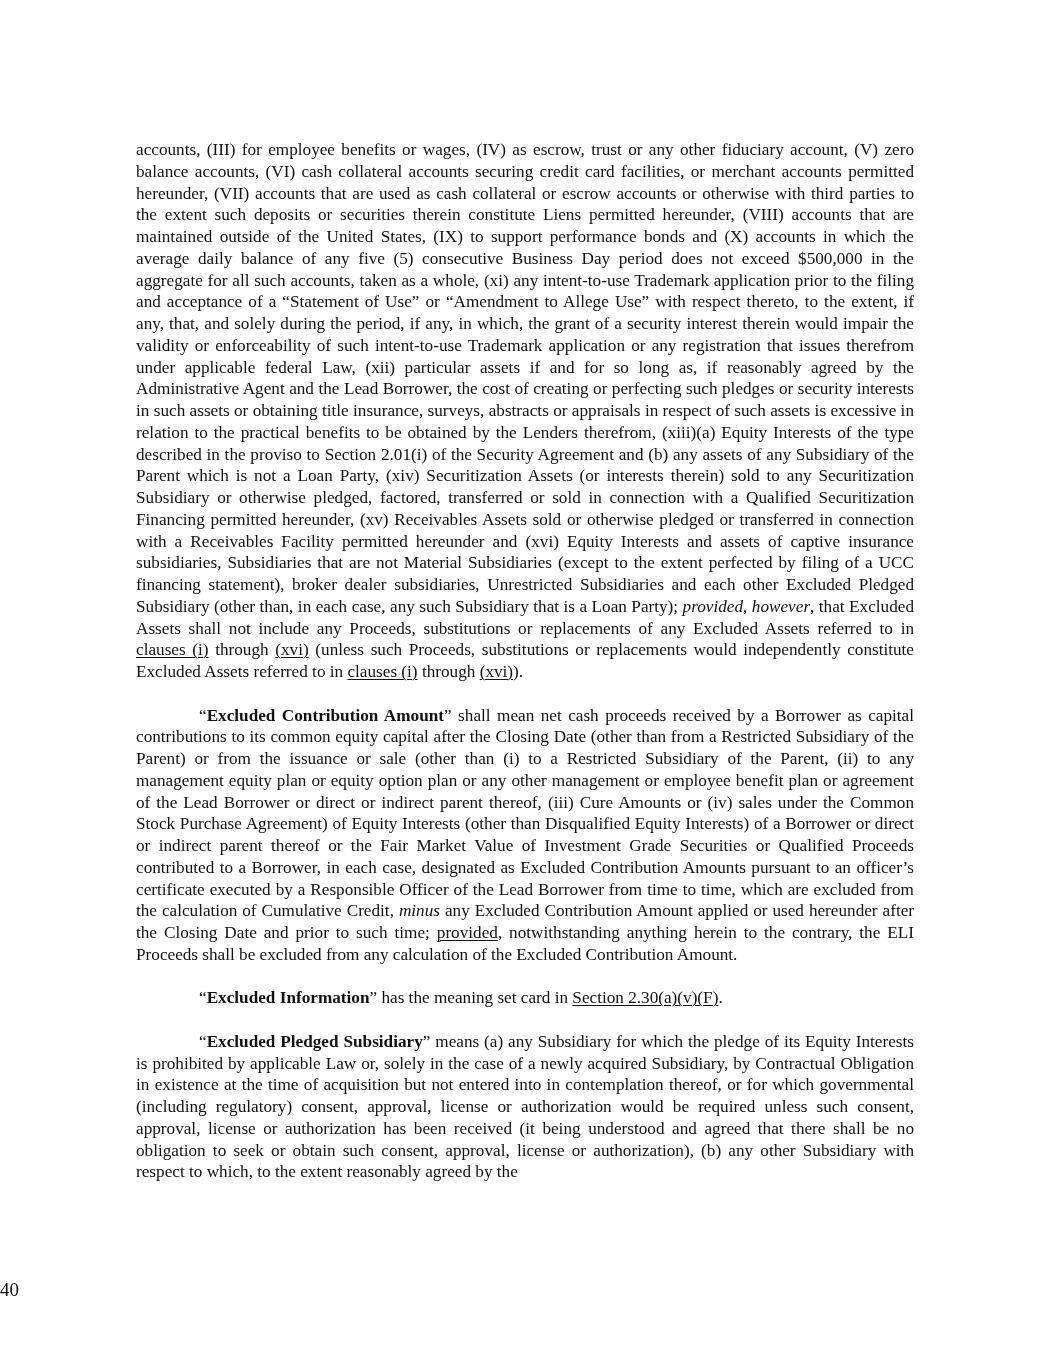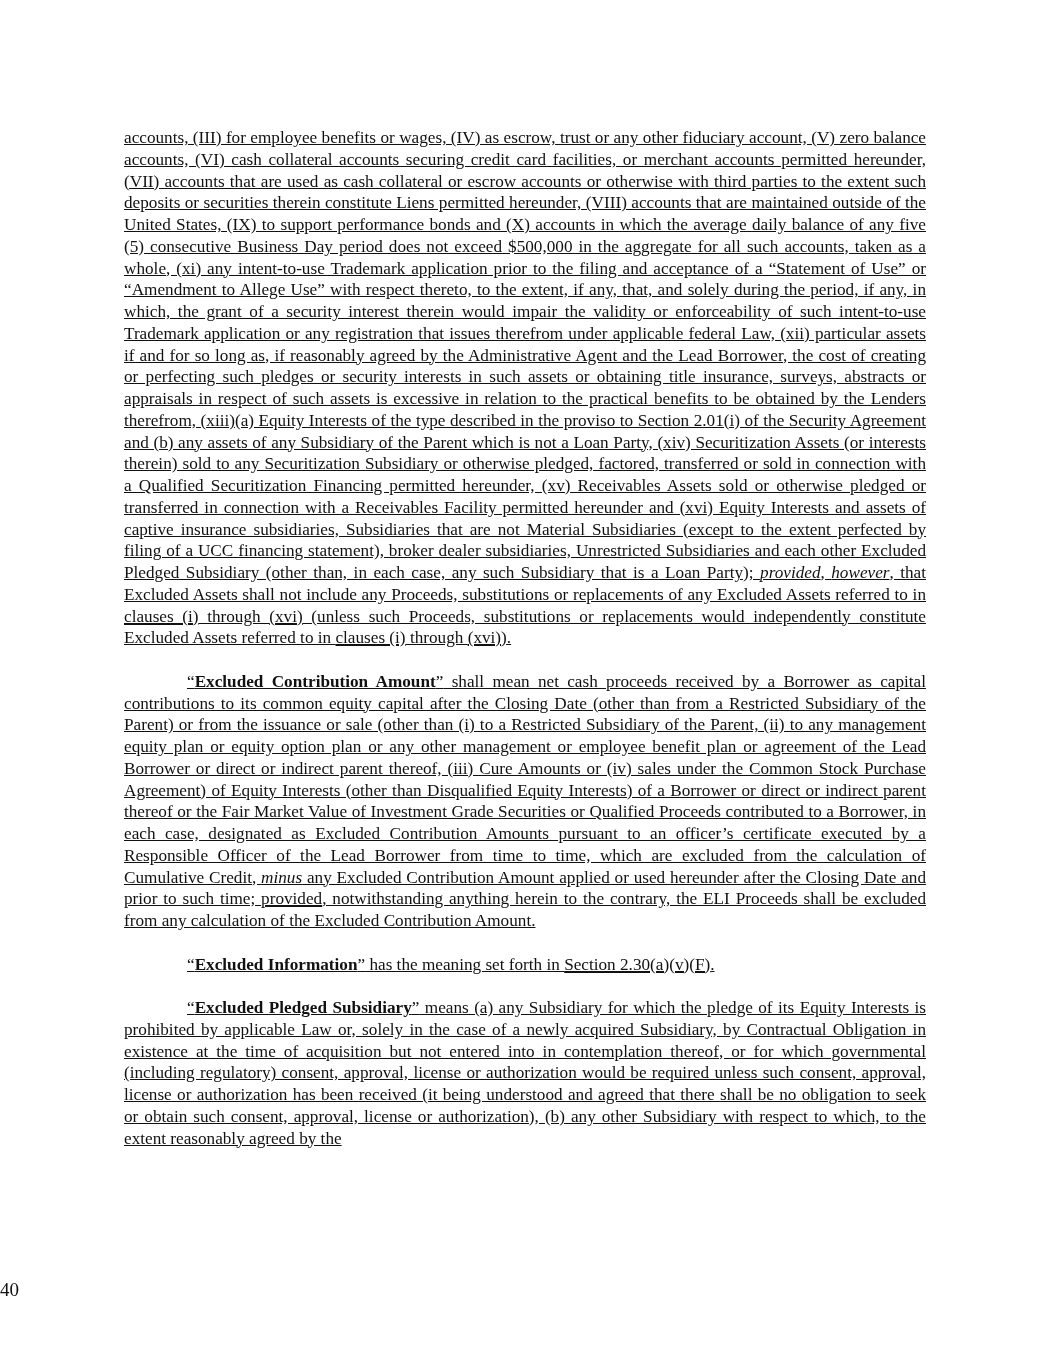--- a/index.html
+++ b/index.html
@@ -8,21 +8,21 @@
       position: absolute;
       left: 124px;
       top: 127px;
       width: 802px;
       font-family: "Liberation Serif", "DejaVu Serif", serif;
       font-size: 17.2px;
       line-height: 21.75px;
       color: #111111;
       text-align: justify;
     }
-    .para { margin: 0; text-decoration: underline; }
+    .para { margin: 12px; }
     .para + .para { margin-top: 21.75px; }
     .indent { text-indent: 63px; }
     .u { text-decoration: underline; text-underline-offset: 2px; text-decoration-thickness: 1px; }
     .b { font-weight: bold; }
     .i { font-style: italic; }
     .page-number {
       position: absolute;
       left: 0; width: 1055px;
       top: 1279px;
       text-align: left;
@@ -33,19 +33,19 @@
   </style>
 </head>
 <body>
 
 <div class="page">
 
   <p class="para"><span>accounts, (III) for employee benefits or wages, (IV) as escrow, trust or any other fiduciary account, (V) zero balance accounts, (VI) cash collateral accounts securing credit card facilities, or merchant accounts permitted hereunder, (VII) accounts that are used as cash collateral or escrow accounts or otherwise with third parties to the extent such deposits or securities therein constitute Liens permitted hereunder, (VIII) accounts that are maintained outside of the United States, (IX) to support performance bonds and (X) accounts in which the average daily balance of any five (5) consecutive Business Day period does not exceed $500,000 in the aggregate for all such accounts, taken as a whole, (xi) any intent-to-use Trademark application prior to the filing and acceptance of a “Statement of Use” or “Amendment to Allege Use” with respect thereto, to the extent, if any, that, and solely during the period, if any, in which, the grant of a security interest therein would impair the validity or enforceability of such intent-to-use Trademark application or any registration that issues therefrom under applicable federal Law, (xii) particular assets if and for so long as, if reasonably agreed by the Administrative Agent and the Lead Borrower, the cost of creating or perfecting such pledges or security interests in such assets or obtaining title insurance, surveys, abstracts or appraisals in respect of such assets is excessive in relation to the practical benefits to be obtained by the Lenders therefrom, (xiii)(a) Equity Interests of the type described in the proviso to Section 2.01(i) of the Security Agreement and (b) any assets of any Subsidiary of the Parent which is not a Loan Party, (xiv) Securitization Assets (or interests therein) sold to any Securitization Subsidiary or otherwise pledged, factored, transferred or sold in connection with a Qualified Securitization Financing permitted hereunder, (xv) Receivables Assets sold or otherwise pledged or transferred in connection with a Receivables Facility permitted hereunder and (xvi) Equity Interests and assets of captive insurance subsidiaries, Subsidiaries that are not Material Subsidiaries (except to the extent perfected by filing of a UCC financing statement), broker dealer subsidiaries, Unrestricted Subsidiaries and each other Excluded Pledged Subsidiary (other than, in each case, any such Subsidiary that is a Loan Party); </span><span class="i">provided</span><span>, </span><span class="i">however</span><span>, that Excluded Assets shall not include any Proceeds, substitutions or replacements of any Excluded Assets referred to in </span><span class="u">clauses (i)</span><span> through </span><span class="u">(xvi)</span><span> (unless such Proceeds, substitutions or replacements would independently constitute Excluded Assets referred to in </span><span class="u">clauses (i)</span><span> through </span><span class="u">(xvi)</span><span>).</span></p>
 
   <p class="para indent"><span>“</span><span class="b">Excluded Contribution Amount</span><span>”</span><span> shall mean net cash proceeds received by a Borrower as capital contributions to its common equity capital after the Closing Date (other than from a Restricted Subsidiary of the Parent) or from the issuance or sale (other than (i) to a Restricted Subsidiary of the Parent, (ii) to any management equity plan or equity option plan or any other management or employee benefit plan or agreement of the Lead Borrower or direct or indirect parent thereof, (iii) Cure Amounts or (iv) sales under the Common Stock Purchase Agreement) of Equity Interests (other than Disqualified Equity Interests) of a Borrower or direct or indirect parent thereof or the Fair Market Value of Investment Grade Securities or Qualified Proceeds contributed to a Borrower, in each case, designated as Excluded Contribution Amounts pursuant to an officer’s certificate executed by a Responsible Officer of the Lead Borrower from time to time, which are excluded from the calculation of Cumulative Credit, </span><span class="i">minus</span><span> any Excluded Contribution Amount applied or used hereunder after the Closing Date and prior to such time; </span><span class="u">provided</span><span>, notwithstanding anything herein to the contrary, the ELI Proceeds shall be excluded from any calculation of the Excluded Contribution Amount.</span></p>
 
-  <p class="para indent"><span>“</span><span class="b">Excluded Information</span><span>”</span><span> has the meaning set forth in </span><span class="u">Section 2.30(a)(v)(F)</span><span>.</span></p>
+  <p class="para indent"><span>“</span><span class="b">Excluded Information</span><span>”</span><span> has the meaning set card in </span><span class="u">Section 2.30(a)(v)(F)</span><span>.</span></p>
 
   <p class="para indent"><span>“</span><span class="b">Excluded Pledged Subsidiary</span><span>”</span><span> means (a) any Subsidiary for which the pledge of its Equity Interests is prohibited by applicable Law or, solely in the case of a newly acquired Subsidiary, by Contractual Obligation in existence at the time of acquisition but not entered into in contemplation thereof, or for which governmental (including regulatory) consent, approval, license or authorization would be required unless such consent, approval, license or authorization has been received (it being understood and agreed that there shall be no obligation to seek or obtain such consent, approval, license or authorization), (b) any other Subsidiary with respect to which, to the extent reasonably agreed by the</span></p>
 
 </div>
 
 <div class="page-number">40</div>
 
 </body></html>

